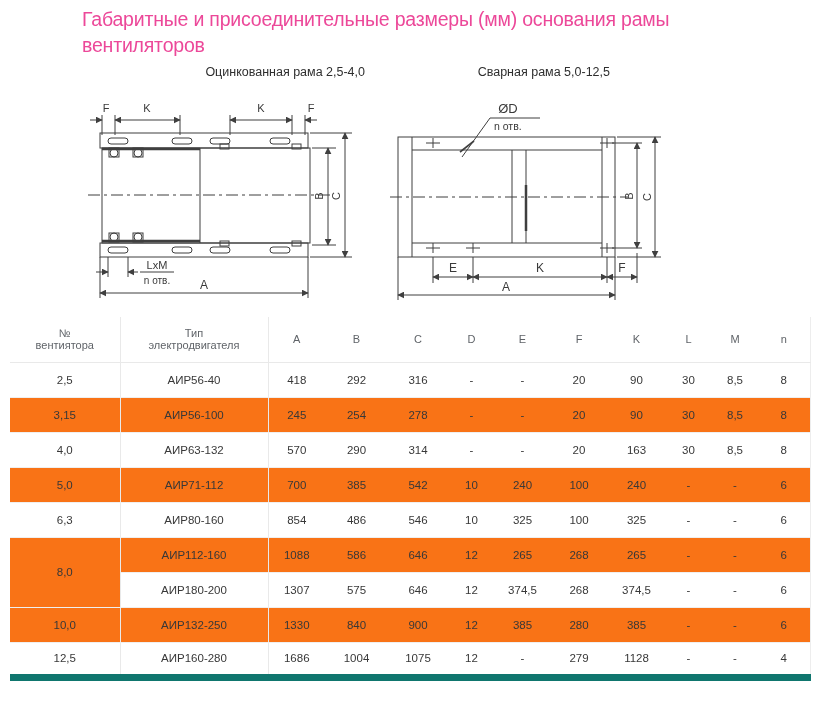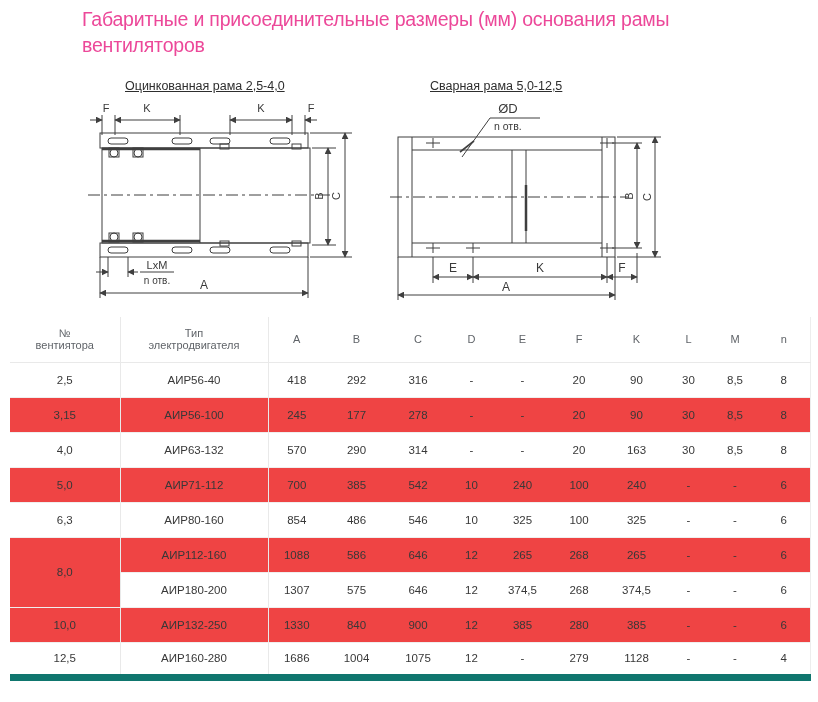--- a/index.html
+++ b/index.html
@@ -7,22 +7,22 @@
   body {
     position:relative; width:818px; height:702px; overflow:hidden;
     font-family:"Liberation Sans", sans-serif; color:#3a3a3a;
   }
   .page-title {
     position:absolute; left:82px; top:6px; width:710px;
     font-size:19.5px; line-height:26px; font-weight:400; color:#ec4899;
     letter-spacing:-0.2px;
   }
   .diagram-caption {
-    position:absolute; top:79px; font-size:12.5px; color:#2e2e2e;
-    text-align:left; white-space:nowrap;text-decoration:underline;
+    position:absolute; top:65px; font-size:12.5px; color:#2e2e2e;
+    text-align:right; white-space:nowrap;
   }
   .cap-left  { left:125px; width:240px; }
   .cap-right { left:430px; width:180px; }
   .drawing { position:absolute; top:95px; }
   .drw-left  { left:20px; }
   .drw-right { left:390px; }
   svg text { font-family:"Liberation Sans", sans-serif; fill:#3a3a3a; }
 
   
   table.dims {
@@ -34,21 +34,21 @@
     height:45px; font-weight:400; font-size:11px; color:#5f6368;
     text-align:center; vertical-align:middle;
     border-bottom:1px solid #e9e9e9; background:#fff;
   }
   table.dims td {
     height:35px; text-align:center; vertical-align:middle;
     border-bottom:1px solid #efefef;
   }
   table.dims .vline { border-right:1px solid #e9e9e9; }
   table.dims td:last-child, table.dims th:last-child { border-right:1px solid #ededed; }
-  tr.shade td { background:#ef4444; }
+  tr.shade td { background:#f97316; }
   td.merged { background:#f5f5f5; }
   tbody tr:last-child td { border-bottom:7px solid #0f766e; }
 </style>
 </head>
 <body>
 
 <div class="page-title">Габаритные и присоединительные размеры (мм) основания рамы вентиляторов</div>
 
 <div class="diagram-caption cap-left">Оцинкованная рама 2,5-4,0</div>
 <div class="diagram-caption cap-right">Сварная рама 5,0-12,5</div>
@@ -251,21 +251,21 @@
         <td>20</td>
         <td>90</td>
         <td>30</td>
         <td>8,5</td>
         <td>8</td>
       </tr>
       <tr class="shade">
         <td class="vline">3,15</td>
         <td class="vline">АИР56-100</td>
         <td>245</td>
-        <td>177</td>
+        <td>254</td>
         <td>278</td>
         <td>-</td>
         <td>-</td>
         <td>20</td>
         <td>90</td>
         <td>30</td>
         <td>8,5</td>
         <td>8</td>
       </tr>
       <tr>

